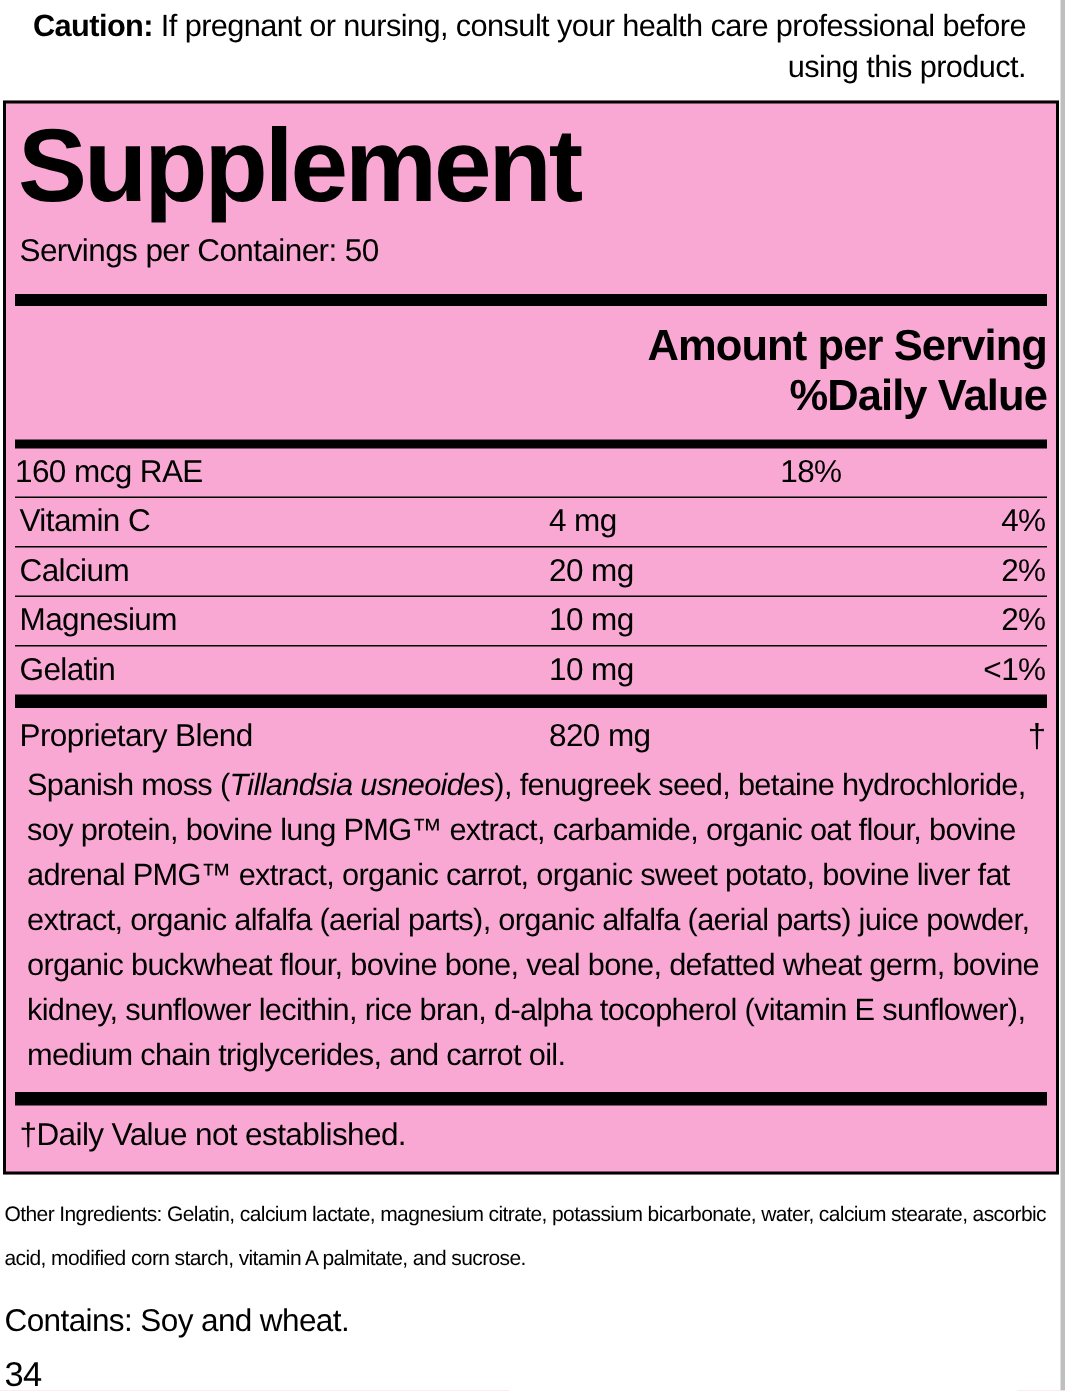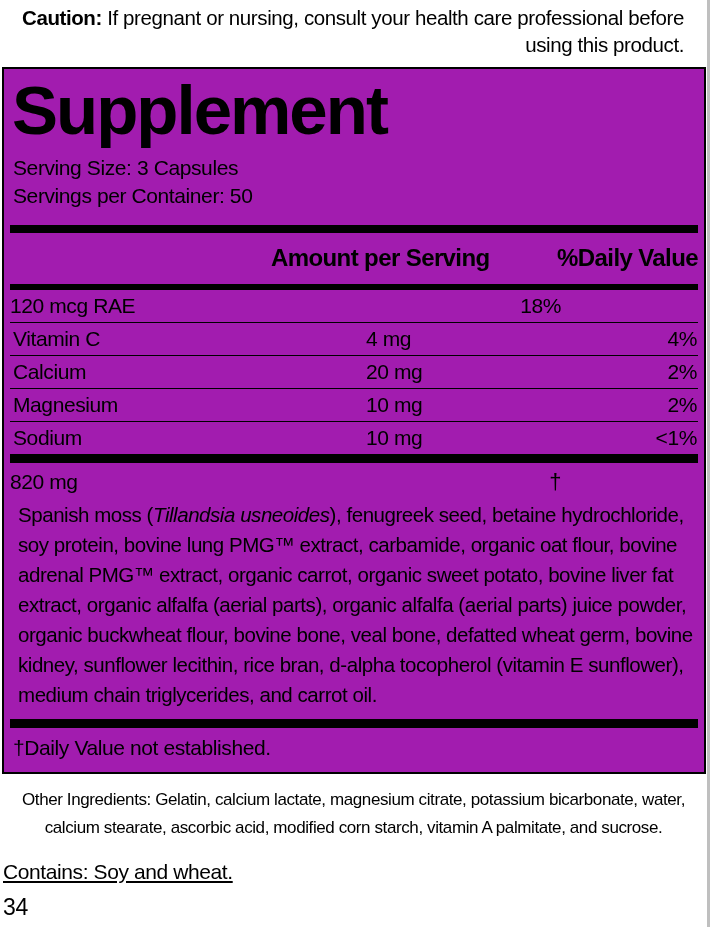--- a/index.html
+++ b/index.html
@@ -7,88 +7,87 @@
     font-family:"Liberation Sans", sans-serif; overflow:hidden; }
   .page { position:relative; width:710px; height:927px; padding:4px 2px 0 2px;
     letter-spacing:-0.4px; }
   .page-edge { position:absolute; top:0; right:0; width:3px; height:927px;
     background:#bfbfbf; }
 
   .caution { font-size:20.5px; line-height:27px; width:682px; padding-left:1px;text-align:right; }
   .caution .b { font-weight:bold; }
 
   .facts-box { margin-top:9px; width:704px; border:2px solid #000; padding:0 6px 0 6px;
-    background:#a21caf; }
+    background:#f9a8d4; }
 
   .title { display:flex; justify-content:space-between; align-items:baseline;
     font-weight:bold; font-size:69px; letter-spacing:-2px; line-height:0.94;
     padding:10px 2px 2px 2px; }
 
   .serving-info { margin-top:8px; font-size:21px; line-height:28.5px; padding-left:3px; }
 
   .bar { background:#000; width:100%; }
   .bar.b1 { height:8px; margin-top:14px; }
   .bar.b2 { height:6px; }
   .bar.b3 { height:9px; }
   .bar.b4 { height:9px; }
 
-  .col-headers { display:flex; justify-content:space-between; align-items:flex-start;
-    padding:11px 0 12px 261px; font-weight:bold; font-size:24px; letter-spacing:-0.6px; }
+  .col-headers { display:flex; justify-content:space-between; align-items:flex-end;
+    padding:11px 0 12px 261px; font-weight:bold; font-size:29px; letter-spacing:-0.6px;flex-direction:column; }
 
   .row { display:grid; grid-template-columns:356px 196px 1fr; align-items:center;
     height:32px; font-size:21px; }
   .row .name { padding-left:3px; }
   .row .dv { text-align:right; padding-right:1px; }
   .sep { height:1px; background:#000; }
 
   .blend-row { display:grid; grid-template-columns:356px 196px 1fr; align-items:center;
     height:35px; font-size:21px; padding-top:3px; }
   .blend-row .name { padding-left:3px; }
   .blend-row .dv { text-align:right; font-size:22px; padding-right:1px; }
 
   .blend-desc { padding:2px 0 9px 8px; font-size:20.5px; line-height:30px;
     letter-spacing:-0.45px; width:692px; }
 
   .footnote { font-size:21px; padding:8px 2px 12px 3px; }
 
-  .other-ingredients { margin-top:12px; font-size:17px; line-height:28.5px;
-    width:702px; padding-left:1px;text-align:center; }
-  .contains { margin-top:17px; font-size:21px; padding-left:1px;text-decoration:underline; }
+  .other-ingredients { margin-top:12px; font-size:14px; line-height:28.5px;
+    width:702px; padding-left:1px; }
+  .contains { margin-top:17px; font-size:21px; padding-left:1px; }
   .page-number { margin-top:10px; font-size:23px; padding-left:1px; }
 </style>
 </head>
 <body>
 
 <div class="page">
 
   <p class="caution"><span class="b">Caution:</span>
     <span>If pregnant or nursing, consult your health care professional before using this product.</span></p>
 
   <div class="facts-box">
 
     <div class="title">
       <span>Supplement</span>
     </div>
 
     <div class="serving-info">
-      <div>Serving Size: 3 Capsules</div>
       <div>Servings per Container: 50</div>
     </div>
 
     <div class="bar b1"></div>
 
     <div class="col-headers">
       <span>Amount per Serving</span>
       <span>%Daily Value</span>
     </div>
 
     <div class="bar b2"></div>
 
     <div class="row">
-      <span class="amt">120 mcg RAE</span>
+      <span class="amt">160 mcg RAE</span>
       <span class="dv">18%</span>
     </div>
     <div class="sep"></div>
 
     <div class="row">
       <span class="name">Vitamin C</span>
       <span class="amt">4 mg</span>
       <span class="dv">4%</span>
     </div>
     <div class="sep"></div>
@@ -101,28 +100,29 @@
     <div class="sep"></div>
 
     <div class="row">
       <span class="name">Magnesium</span>
       <span class="amt">10 mg</span>
       <span class="dv">2%</span>
     </div>
     <div class="sep"></div>
 
     <div class="row">
-      <span class="name">Sodium</span>
+      <span class="name">Gelatin</span>
       <span class="amt">10 mg</span>
       <span class="dv">&lt;1%</span>
     </div>
 
     <div class="bar b3"></div>
 
     <div class="blend-row">
+      <span class="name">Proprietary Blend</span>
       <span class="amt">820 mg</span>
       <span class="dv">†</span>
     </div>
 
     <p class="blend-desc"><span>Spanish moss (</span><i>Tillandsia usneoides</i><span>), fenugreek seed, betaine hydrochloride, soy protein, bovine lung PMG™ extract, carbamide, organic oat flour, bovine adrenal PMG™ extract, organic carrot, organic sweet potato, bovine liver fat extract, organic alfalfa (aerial parts), organic alfalfa (aerial parts) juice powder, organic buckwheat flour, bovine bone, veal bone, defatted wheat germ, bovine kidney, sunflower lecithin, rice bran, d-alpha tocopherol (vitamin E sunflower), medium chain triglycerides, and carrot oil.</span></p>
 
     <div class="bar b4"></div>
 
     <p class="footnote">†Daily Value not established.</p>
 

